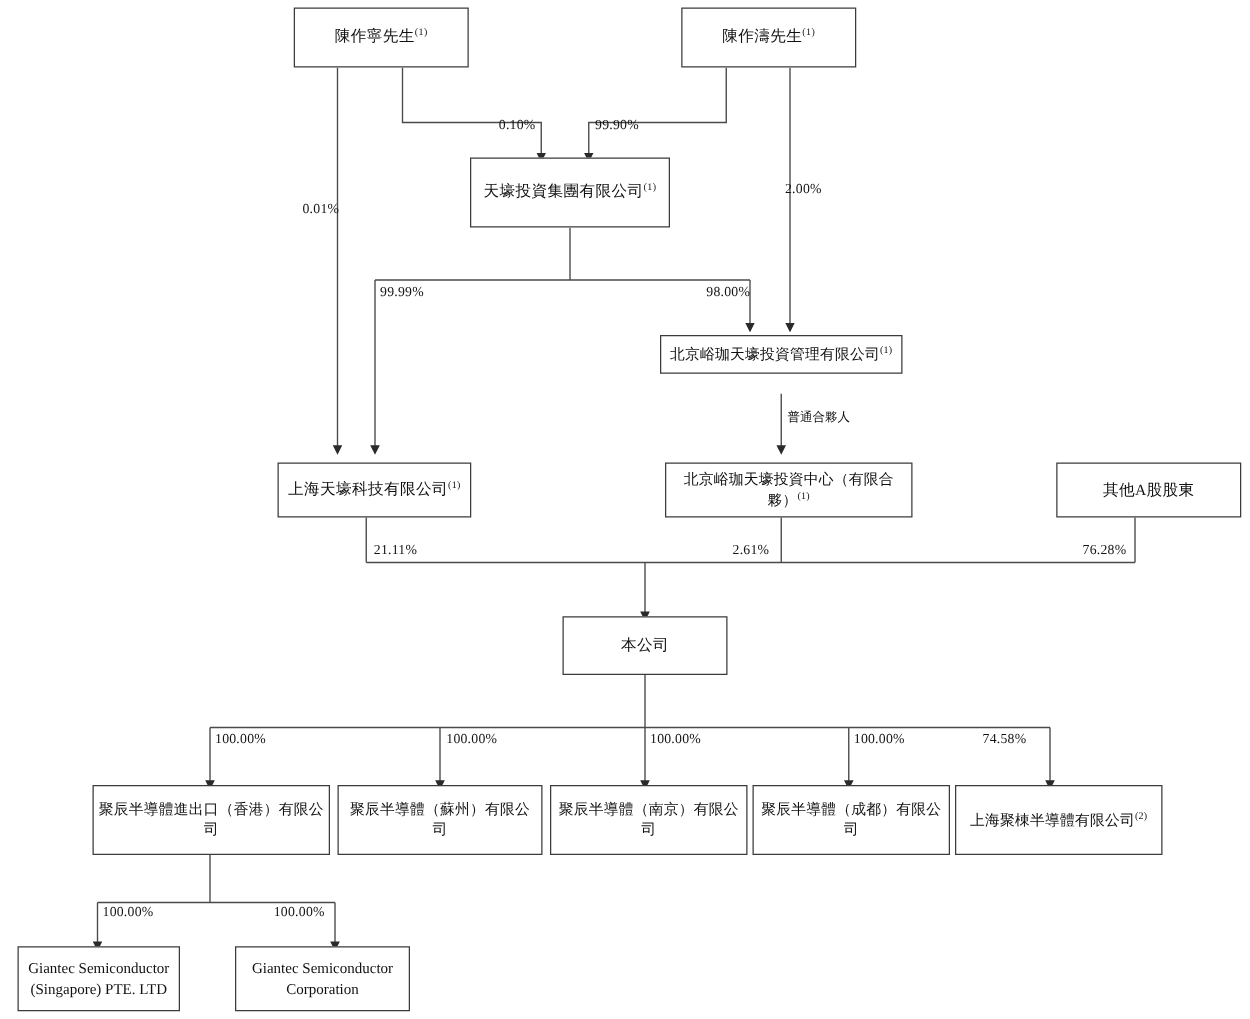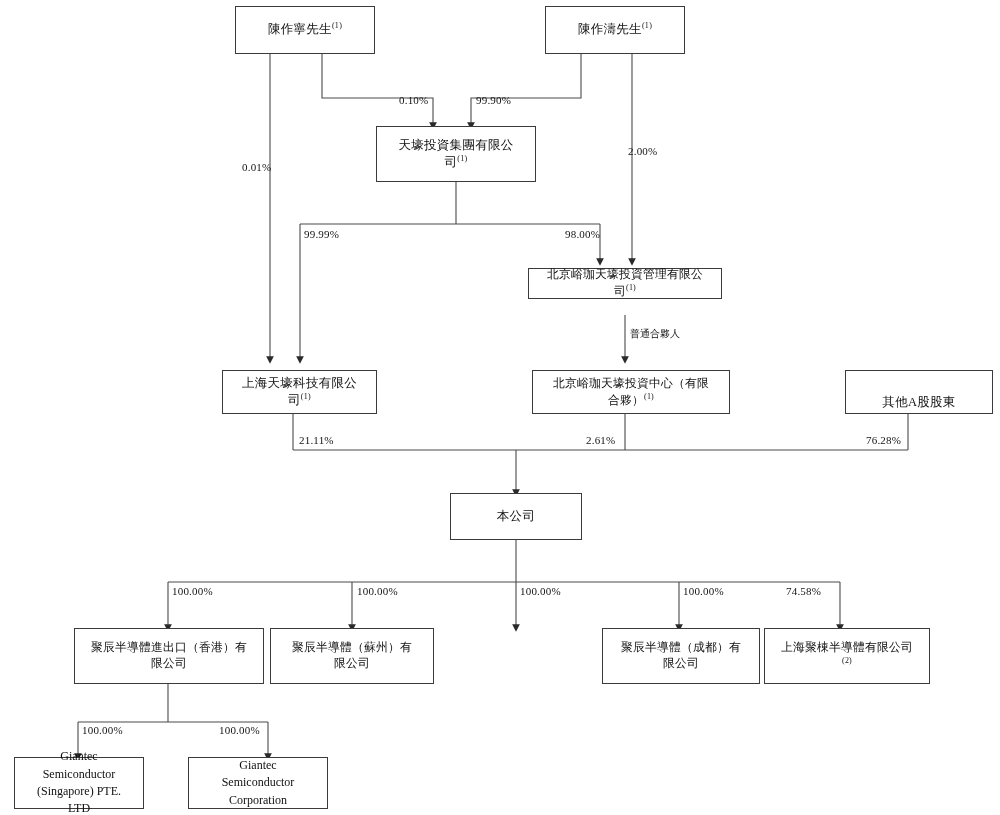--- a/index.html
+++ b/index.html
@@ -28,21 +28,21 @@
     position: absolute;
     box-sizing: border-box;
     border: 1px solid #3b3b3b;
     background: #ffffff;
     display: flex;
     align-items: center;
     justify-content: center;
     text-align: center;
     line-height: 1.35;
     color: #101010;
-    padding: 2px 16px;
+    padding: 2px 4px;
   }
   .node span.label {
     display: block;
     width: 100%;
   }
   .cjk {
     font-size: 12.5px;
     letter-spacing: 0.3px;
   }
   .cjk-sm {
@@ -139,36 +139,39 @@
   </div>
 
   <div class="node" style="left:222px; top:370px; width:155px; height:44px;">
     <span class="label cjk"><span>上海天壕科技有限公司</span><sup>(1)</sup></span>
   </div>
 
   <div class="node" style="left:532px; top:370px; width:198px; height:44px;">
     <span class="label cjk-sm"><span>北京峪珈天壕投資中心（有限合夥）</span><sup>(1)</sup></span>
   </div>
 
-  <div class="node" style="left:845px; top:370px; width:148px; height:44px;align-items:flex-end;">
+  <div class="node" style="left:845px; top:370px; width:148px; height:44px;">
     <span class="label cjk"><span>其他A股股東</span></span>
   </div>
 
   <div class="node" style="left:450px; top:493px; width:132px; height:47px;">
     <span class="label cjk"><span>本公司</span></span>
   </div>
 
   <div class="node" style="left:74px; top:628px; width:190px; height:56px;">
     <span class="label cjk-sm"><span>聚辰半導體進出口（香港）有限公司</span></span>
   </div>
 
   <div class="node" style="left:270px; top:628px; width:164px; height:56px;">
     <span class="label cjk-sm"><span>聚辰半導體（蘇州）有限公司</span></span>
   </div>
 
+  <div class="node" style="left:440px; top:628px; width:158px; height:56px;">
+    <span class="label cjk-sm"><span>聚辰半導體（南京）有限公司</span></span>
+  </div>
 
   <div class="node" style="left:602px; top:628px; width:158px; height:56px;">
     <span class="label cjk-sm"><span>聚辰半導體（成都）有限公司</span></span>
   </div>
 
   <div class="node" style="left:764px; top:628px; width:166px; height:56px;">
     <span class="label cjk-sm"><span>上海聚棟半導體有限公司</span><sup>(2)</sup></span>
   </div>
 
   <div class="node" style="left:14px; top:757px; width:130px; height:52px;">

